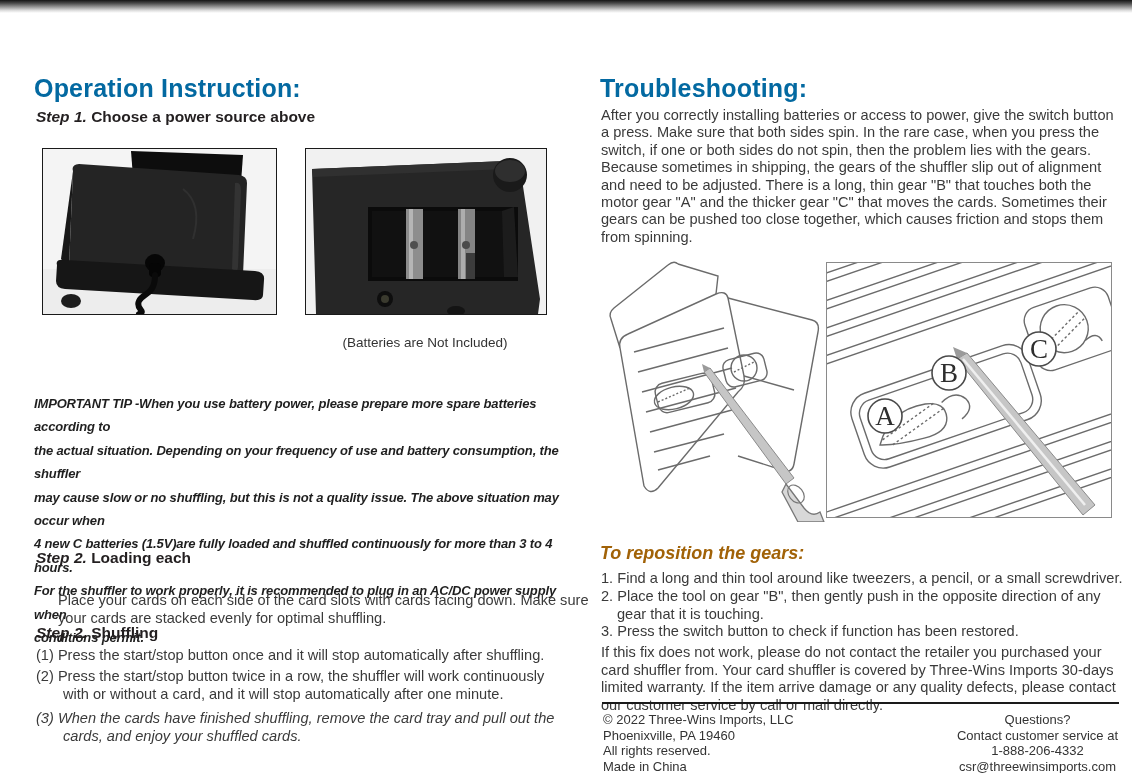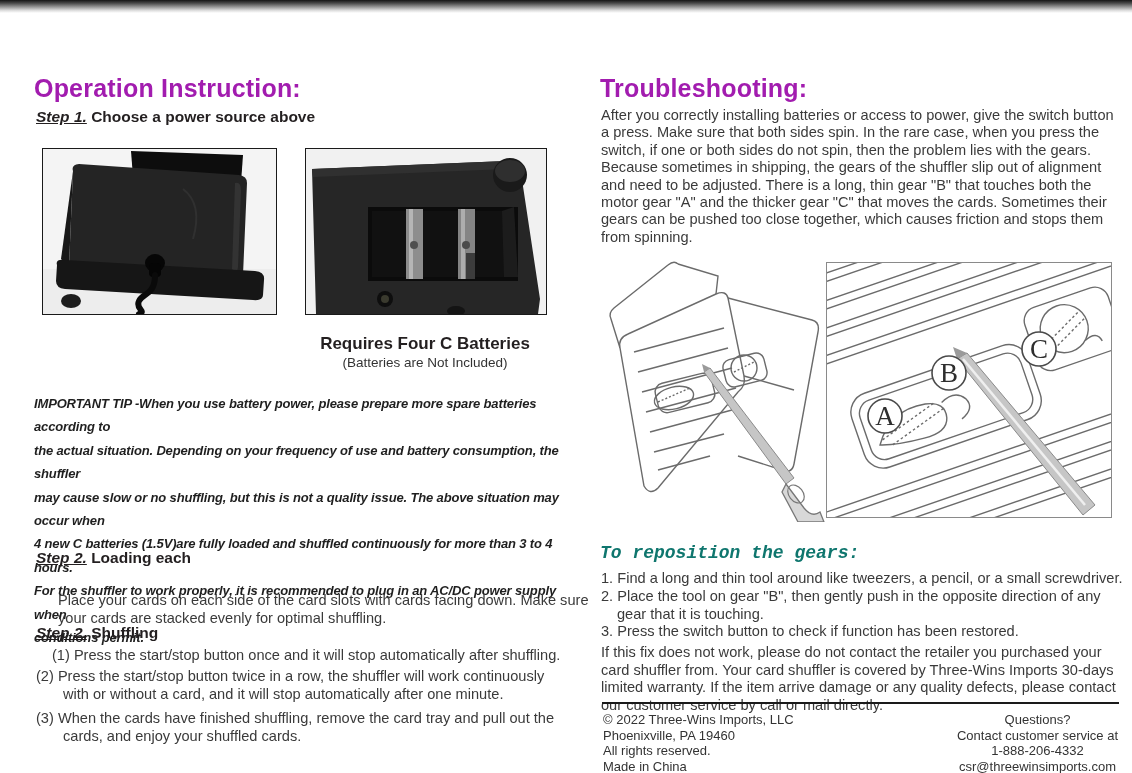--- a/index.html
+++ b/index.html
@@ -6,42 +6,42 @@
   body{
     width:1132px;height:773px;background:#ffffff;position:relative;overflow:hidden;
     font-family:"Liberation Sans", sans-serif;color:#2e2e2e;
   }
   .abs{position:absolute;}
   .topbar{
     left:0;top:0;width:1132px;height:13px;
     background:linear-gradient(to bottom,#141414 0%,#4a4a4a 25%,#9a9a9a 55%,#dcdcdc 80%,#ffffff 100%);
   }
   h1.section-title{
-    margin:0;font-size:25px;font-weight:bold;color:#a21caf;letter-spacing:0.2px;
+    margin:0;font-size:25px;font-weight:bold;color:#0369a1;letter-spacing:0.2px;
   }
   .step-heading{font-size:15.5px;color:#231f20;}
-  .step-label{font-style:italic;font-weight:bold;text-decoration:underline;}
+  .step-label{font-style:italic;font-weight:bold;}
   .step-title{font-weight:bold;}
   .body-text{
     font-size:14.6px;line-height:17.6px;color:#3a3a3a;white-space:pre-line;
   }
   .hang{padding-left:27px;text-indent:-27px;}
   .hang16{padding-left:16px;text-indent:-16px;}
   .photo-frame{
     border:1px solid #1a1a1a;background:#f6f6f6;overflow:hidden;
   }
   .caption{text-align:center;color:#231f20;}
   .caption .cap-title{font-size:17px;font-weight:bold;line-height:20px;}
   .caption .cap-sub{font-size:13.5px;line-height:18px;color:#333;}
   .tip{
     font-size:13px;font-weight:bold;font-style:italic;color:#1f1f1f;
     line-height:23.4px;white-space:pre-line;letter-spacing:-0.15px;
   }
   .reposition-title{
-    font-size:18px;font-weight:bold;font-style:italic;color:#0f766e;font-family:Liberation Mono, monospace;
+    font-size:18px;font-weight:bold;font-style:italic;color:#a16207;
   }
   .rule{height:2px;background:#1a1a1a;}
   .footer-text{font-size:13px;line-height:15.6px;color:#333;white-space:pre-line;}
   .diagram-box{border:1.5px solid #8a8a8a;background:#ffffff;overflow:hidden;}
 </style>
 </head>
 <body>
 
 <div class="abs topbar"></div>
 
@@ -98,21 +98,20 @@
 
     <circle cx="79" cy="150" r="8" fill="#0e0e0e"></circle>
     <circle cx="79" cy="150" r="4" fill="#3a3a2e"></circle>
     <ellipse cx="150" cy="162" rx="9" ry="5" fill="#141414"></ellipse>
   </svg>
 </div>
 
 <div class="abs caption" style="left:34px;top:334px;width:250px;">
 </div>
 <div class="abs caption" style="left:300px;top:334px;width:250px;">
-  <div class="cap-title">Requires Four C Batteries</div>
   <div class="cap-sub">(Batteries are Not Included)</div>
 </div>
 
 <div class="abs tip" style="left:34px;top:392px;width:548px;">IMPORTANT TIP -When you use battery power, please prepare more spare batteries  according to
 the actual situation. Depending on your frequency of use and battery consumption, the shuffler
 may cause slow or no shuffling, but this is not a quality issue. The above situation may occur when
 4 new C batteries (1.5V)are fully loaded and shuffled continuously for more than 3 to 4 hours.
 For the shuffler to work properly, it is recommended to plug in an AC/DC power supply when
 conditions permit.</div>
 
@@ -120,24 +119,24 @@
   <span class="step-label">Step 2.</span>
   <span class="step-title">Loading each</span>
 </div>
 <div class="abs body-text" style="left:38px;top:592px;width:540px;margin-left:20px;">Place your cards on each side of the card slots with cards facing down. Make sure
 your cards are stacked evenly for optimal shuffling.</div>
 
 <div class="abs step-heading" style="left:36px;top:624px;">
   <span class="step-label">Step 2.</span>
   <span class="step-title">Shuffling</span>
 </div>
-<div class="abs body-text hang" style="left:36px;top:647px;width:548px;margin-left:16px;">(1) Press the start/stop button once and it will stop automatically after shuffling.</div>
+<div class="abs body-text hang" style="left:36px;top:647px;width:548px;">(1) Press the start/stop button once and it will stop automatically after shuffling.</div>
 <div class="abs body-text hang" style="left:36px;top:668px;width:548px;">(2) Press the start/stop button twice in a row, the shuffler will work continuously
 with or without a card, and it will stop automatically after one minute.</div>
-<div class="abs body-text hang" style="left:36px;top:710px;width:548px;">(3) When the cards have finished shuffling, remove the card tray and pull out the
+<div class="abs body-text hang" style="left:36px;top:710px;width:548px;font-style:italic;">(3) When the cards have finished shuffling, remove the card tray and pull out the
 cards, and enjoy your shuffled cards.</div>
 
 <h1 class="abs section-title" style="left:600px;top:74px;">Troubleshooting:</h1>
 
 <div class="abs body-text" style="left:601px;top:107px;width:522px;line-height:17.4px;">After you correctly installing batteries or access to power, give the switch button
 a press. Make sure that both sides spin. In the rare case, when you press the
 switch, if one or both sides do not spin, then the problem lies with the gears.
 Because sometimes in shipping, the gears of the shuffler slip out of alignment
 and need to be adjusted. There is a long, thin gear "B" that touches both the
 motor gear "A" and the thicker gear "C" that moves the cards. Sometimes their

